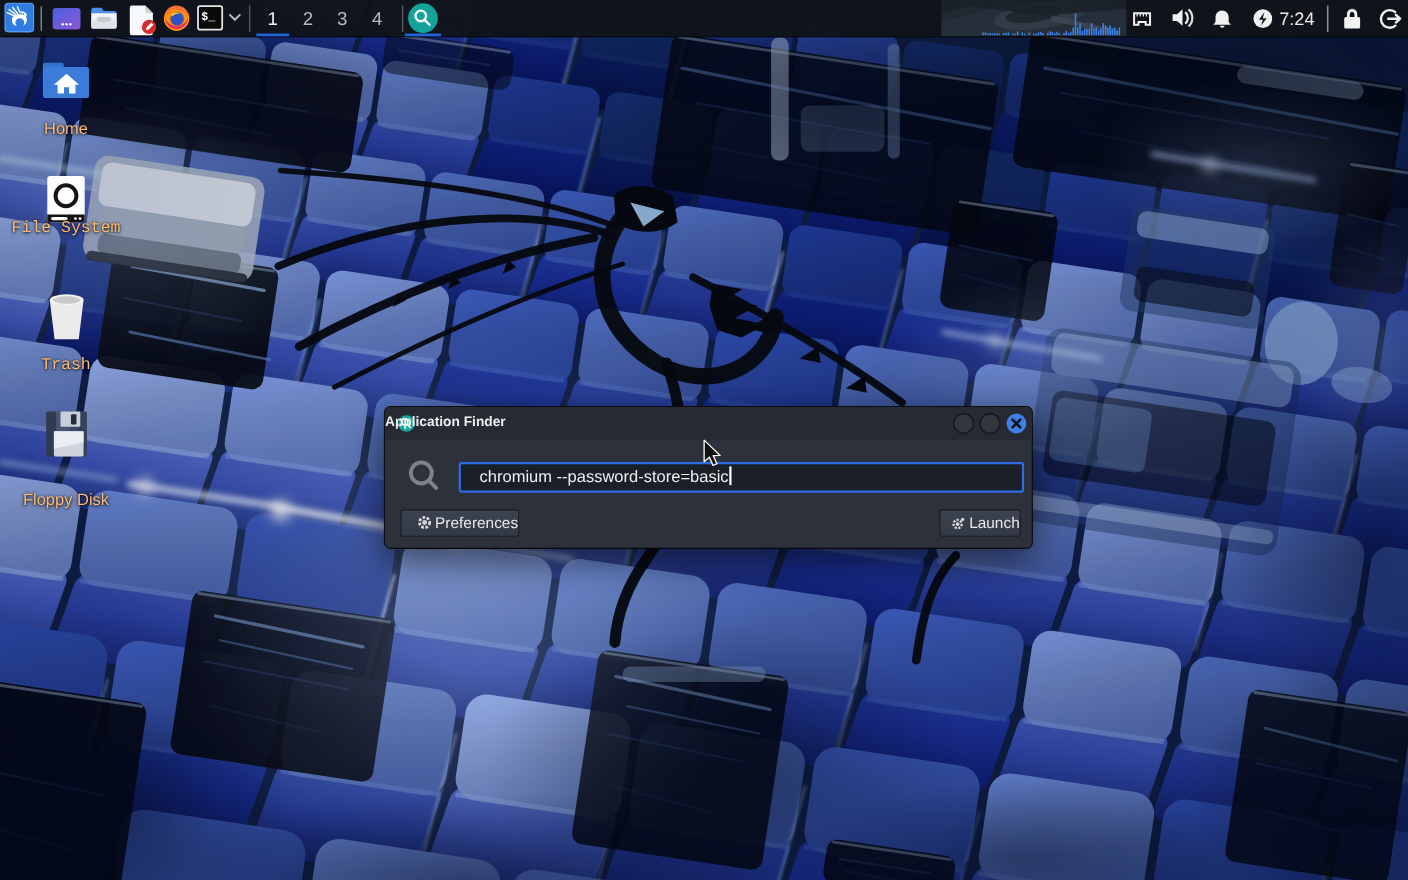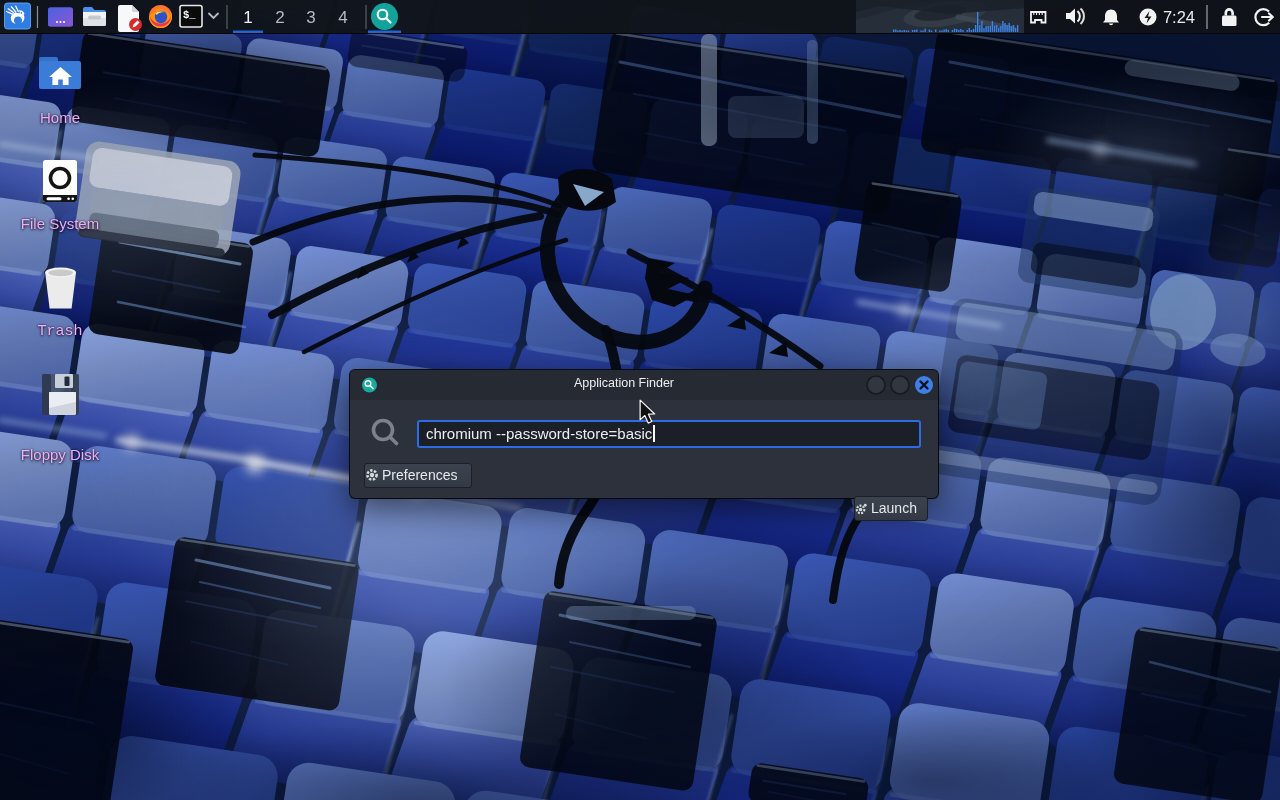--- a/index.html
+++ b/index.html
@@ -1,17 +1,17 @@
 <!DOCTYPE html>
 <html><head><meta charset="utf-8">
 <style>
 html,body{margin:0;padding:0;width:1280px;height:800px;overflow:hidden;background:#101f44;
 font-family:"Liberation Sans",sans-serif;}
 #desk{position:relative;width:1280px;height:800px;}
-.lbl{position:absolute;color:#f0abfc;font-size:15px;text-align:center;width:120px;
+.lbl{position:absolute;color:#fdba74;font-size:15px;text-align:center;width:120px;
 text-shadow:0 1px 3px rgba(0,0,0,.85),0 0 2px rgba(0,0,0,.6);}
 </style></head><body>
 <div id="desk">
 <svg width="1280" height="800" viewBox="0 0 1280 800" xmlns="http://www.w3.org/2000/svg" style="position:absolute;left:0;top:0">
       <defs>
         <linearGradient id="t0" x1="0" y1="0" x2="0.55" y2="1">
           <stop offset="0" stop-color="#bad2ff"></stop>
           <stop offset="0.5" stop-color="#9eb2e4"></stop>
           <stop offset="1" stop-color="#7e95d1"></stop>
         </linearGradient>
@@ -975,21 +975,21 @@
     <rect x="42" y="374" width="37" height="41" rx="2" fill="#46526b" opacity="0.85"></rect>
     <rect x="42" y="374" width="9" height="41" rx="2" fill="#2b3448" opacity="0.8"></rect>
     <rect x="71" y="374" width="8" height="41" rx="2" fill="#323d52" opacity="0.8"></rect>
     <rect x="55" y="374" width="18" height="14" rx="1" fill="#c7d0da"></rect>
     <rect x="64.5" y="376.5" width="5" height="9.5" rx="1" fill="#232c3c"></rect>
     <rect x="49" y="392" width="27" height="23" rx="1.5" fill="#dbe0e8" opacity="0.92"></rect>
     <path d="M49,392 h27 v10 l-27,6 z" fill="#eef1f5" opacity="0.85"></path>
   </g>
 </svg>
 <div class="lbl" style="left:0;top:109px;">Home</div>
-<div class="lbl" style="left:0;top:215px;">File System</div>
+<div class="lbl" style="left:0;top:199px;font-family:Liberation Mono, monospace;">File System</div>
 <div class="lbl" style="left:0;top:323px;font-family:Liberation Mono, monospace;">Trash</div>
 <div class="lbl" style="left:0;top:430px;margin-top:16px;">Floppy Disk</div>
 
 <svg width="1280" height="34" viewBox="0 0 1280 34" xmlns="http://www.w3.org/2000/svg" style="position:absolute;left:0;top:0">
   <rect width="1280" height="34" fill="#101419" opacity="0.96"></rect>
 
   <g opacity="0.9">
     <rect x="856" y="0" width="168" height="33" fill="#232b36"></rect>
     <path d="M856,20 L920,2 L1010,0 L1024,8 L1024,33 L856,33 Z" fill="#2b3440" opacity="0.8"></path>
     <ellipse cx="945" cy="14" rx="42" ry="12" fill="#39434f" opacity="0.8" transform="rotate(-8 945 14)"></ellipse>
@@ -1161,32 +1161,32 @@
     <circle cx="526" cy="15" r="9" fill="#31363f" stroke="#16191e" stroke-width="1.5"></circle>
     <circle cx="550" cy="15" r="9" fill="#31363f" stroke="#16191e" stroke-width="1.5"></circle>
     <circle cx="574" cy="15" r="9" fill="#3f7fe8"></circle>
     <path d="M570.5,11.5 l7,7 M577.5,11.5 l-7,7" stroke="#10141a" stroke-width="2.4" stroke-linecap="round"></path>
 
     <circle cx="33" cy="60" r="9.5" fill="none" stroke="#7c828b" stroke-width="3.6"></circle>
     <line x1="40" y1="67" x2="46.5" y2="73.5" stroke="#7c828b" stroke-width="3.6" stroke-linecap="round"></line>
 
     <path d="M562,57 v10 M557.5,62.5 l4.5,5 l4.5,-5" stroke="#c9cdd2" stroke-width="1.8" fill="none" stroke-linecap="round" stroke-linejoin="round"></path>
   </svg>
-  <div style="position:absolute;left:0;top:6px;width:548px;text-align:center;color:#eceef0;
-  font-size:12.5px;font-weight:normal;">Application Finder</div>
+  <div style="position:absolute;left:0;top:6px;width:548px;color:#eceef0;
+  font-size:12.5px;font-weight:bold;">Application Finder</div>
   <div style="position:absolute;left:67px;top:50px;width:493px;height:24px;background:#1b2028;
-  border:2px solid #2e6be5;border-radius:3px;color:#eceef0;font-size:15px;line-height:24px;padding-left:7px;">chromium --password-store=basic<span style="display:inline-block;width:1.5px;height:17px;background:#fff;vertical-align:-3px;margin-left:1px;"></span></div>
+  border:2px solid #2e6be5;border-radius:3px;color:#eceef0;font-size:15px;line-height:24px;padding-left:17px;">chromium --password-store=basic<span style="display:inline-block;width:1.5px;height:17px;background:#fff;vertical-align:-3px;margin-left:1px;"></span></div>
   <div style="position:absolute;left:14px;top:93px;width:106px;height:23px;background:linear-gradient(#3c434e,#343a45);
-  border:1px solid #1b1f26;border-radius:3px;color:#e6e8eb;font-size:14px;line-height:23px;text-align:left;">
+  border:1px solid #1b1f26;border-radius:3px;color:#e6e8eb;font-size:14px;line-height:23px;text-align:right;">
   <svg width="14" height="14" viewBox="0 0 14 14" style="vertical-align:-2px;margin-right:3px;">
           <circle cx="7" cy="7" r="4.6" fill="none" stroke="#d4d7db" stroke-width="2.6" stroke-dasharray="2.4 1.45"></circle>
           <circle cx="7" cy="7" r="2.2" fill="#d4d7db"></circle>
         </svg>Preferences</div>
   <div style="position:absolute;left:504px;top:93px;width:72px;height:23px;background:linear-gradient(#3c434e,#343a45);
-  border:1px solid #1b1f26;border-radius:3px;color:#e6e8eb;font-size:14px;line-height:23px;text-align:left;margin-top:33px;">
+  border:1px solid #1b1f26;border-radius:3px;color:#e6e8eb;font-size:14px;line-height:23px;text-align:right;">
   <svg width="13" height="13" viewBox="0 0 14 14" style="vertical-align:-2px;margin-right:3px;">
           <circle cx="6" cy="8" r="4" fill="none" stroke="#d4d7db" stroke-width="2.4" stroke-dasharray="2.1 1.35"></circle>
           <circle cx="6" cy="8" r="1.9" fill="#d4d7db"></circle>
           <circle cx="11" cy="3.5" r="1.6" fill="#d4d7db"></circle>
         </svg>Launch</div>
 </div>
 
 <svg width="26" height="26" viewBox="0 0 26 26" xmlns="http://www.w3.org/2000/svg" style="position:absolute;left:639px;top:399px">
   <g transform="scale(1.12)">
         <path d="M1,1 L1,18.5 L5.2,14.8 L8.2,21.5 L11.4,20.1 L8.4,13.6 L14,13.4 Z" fill="#111111" stroke="#f4f4f4" stroke-width="1.1" stroke-linejoin="round"></path>

